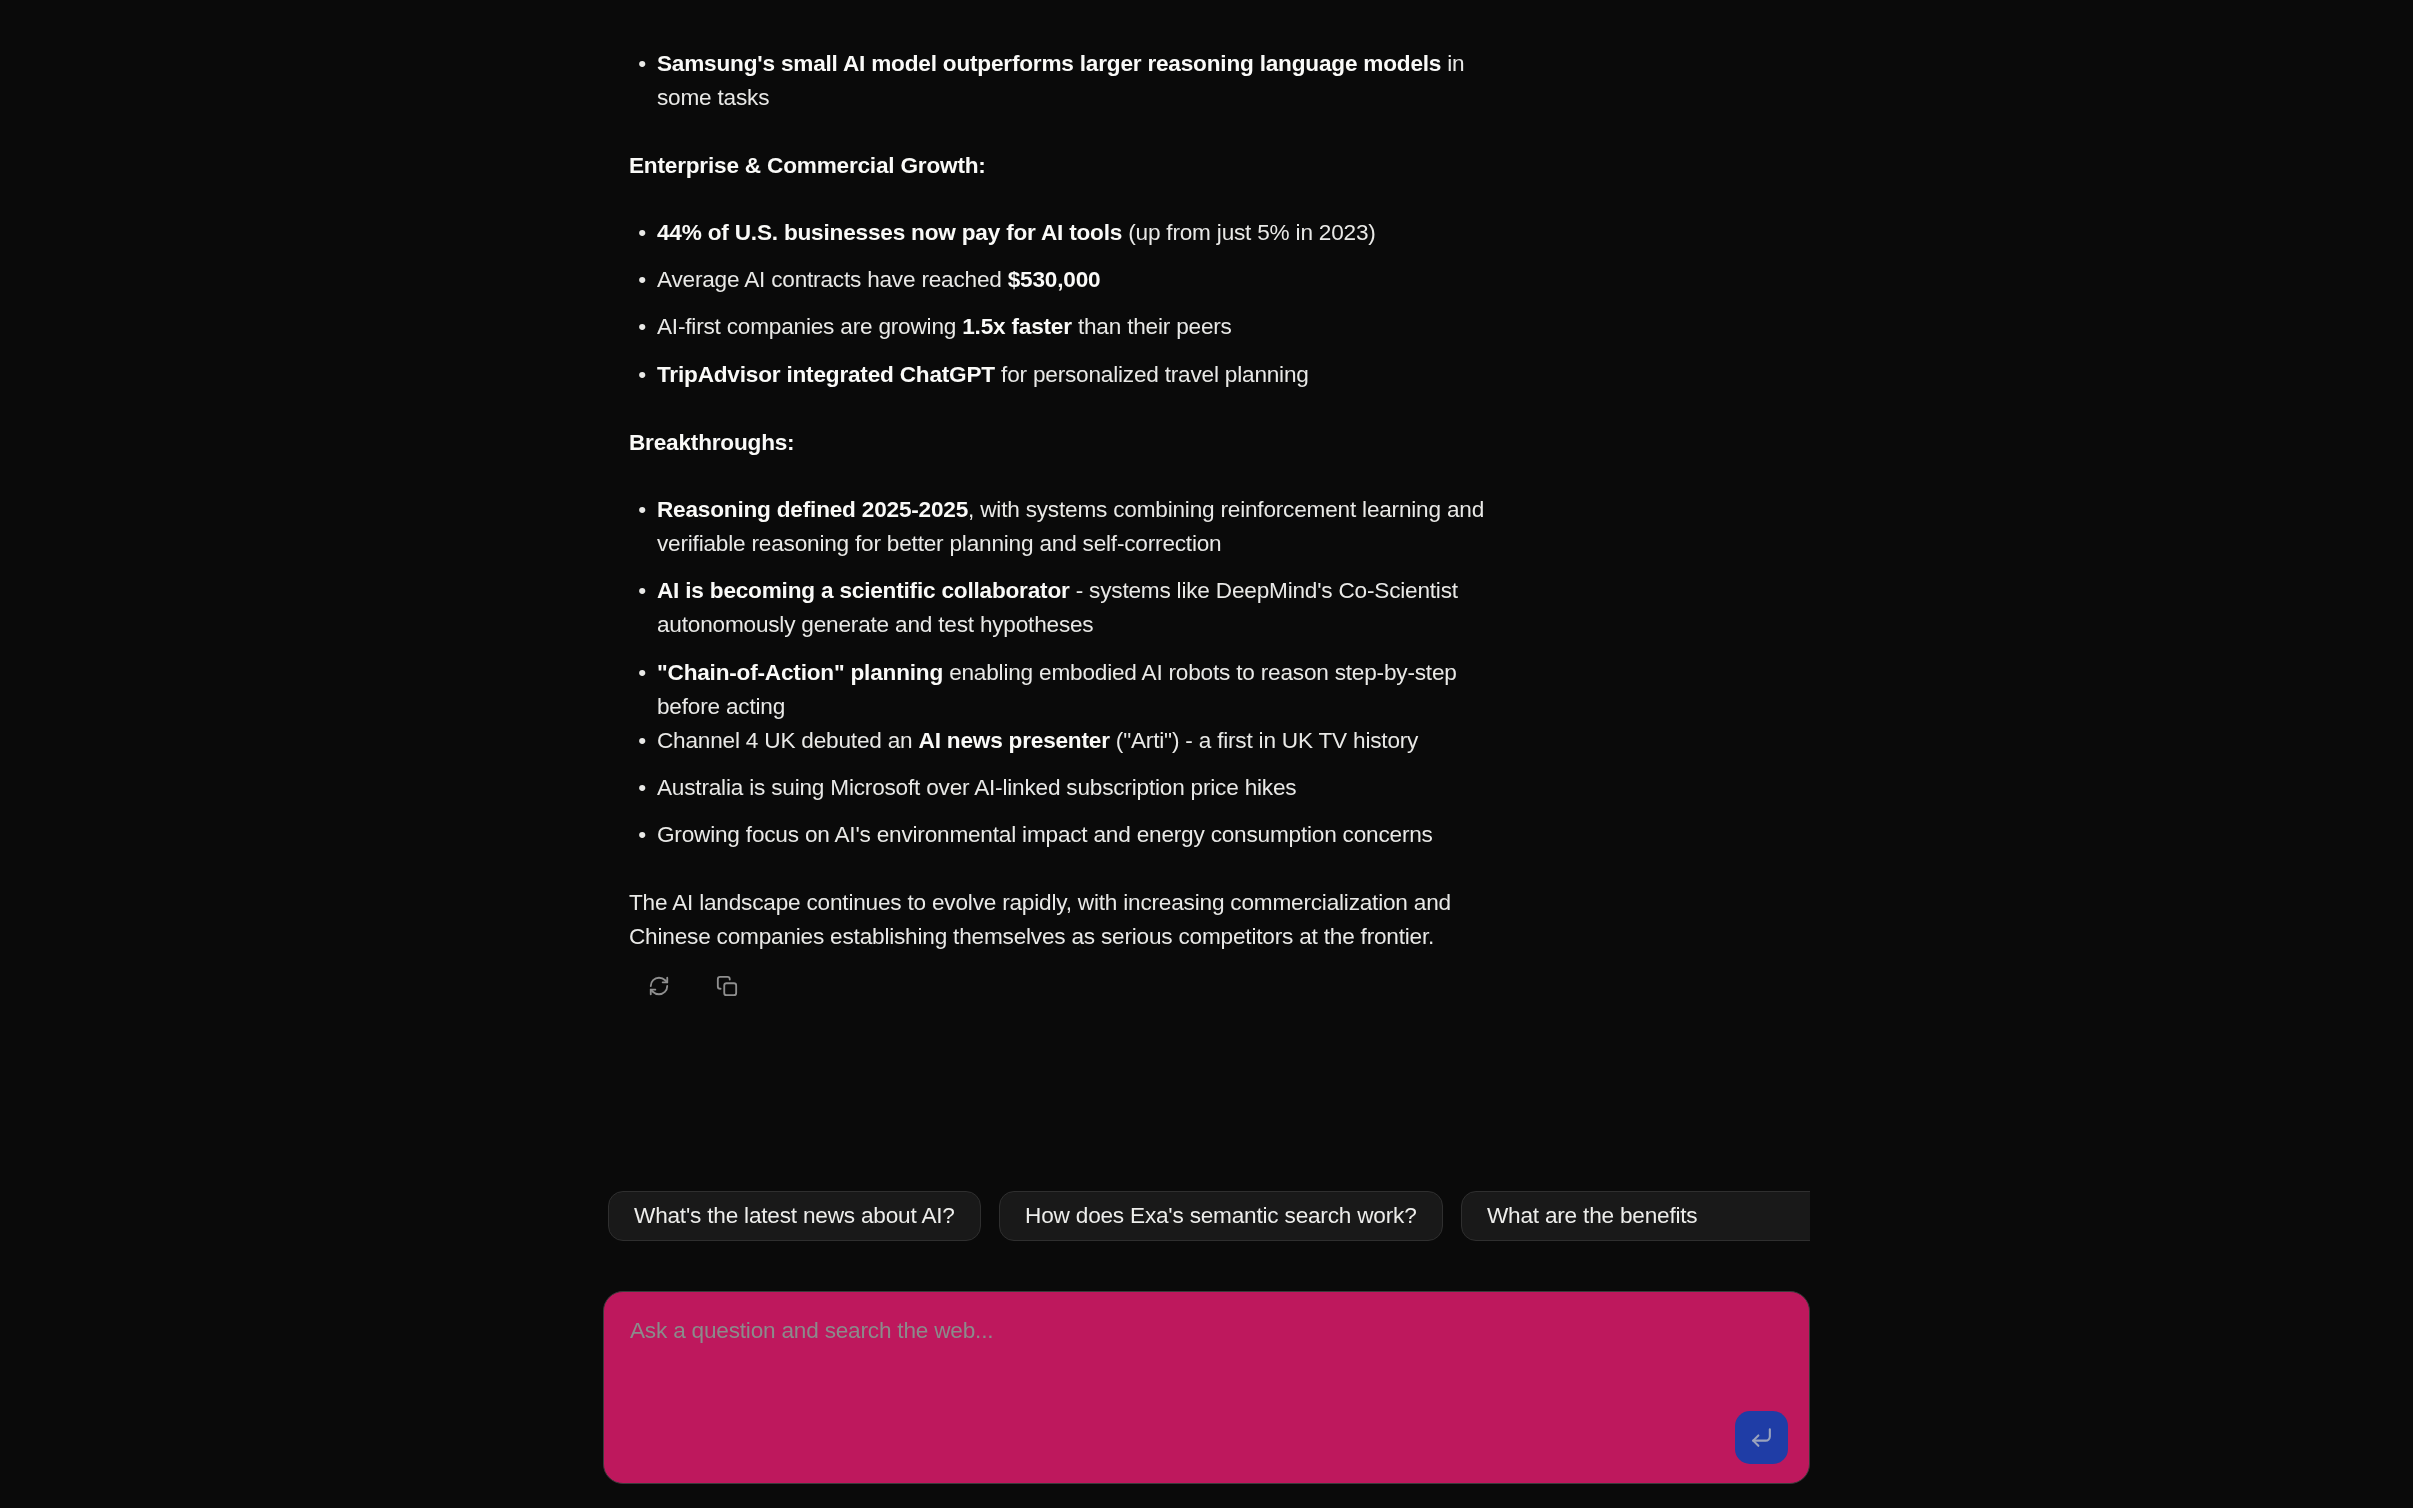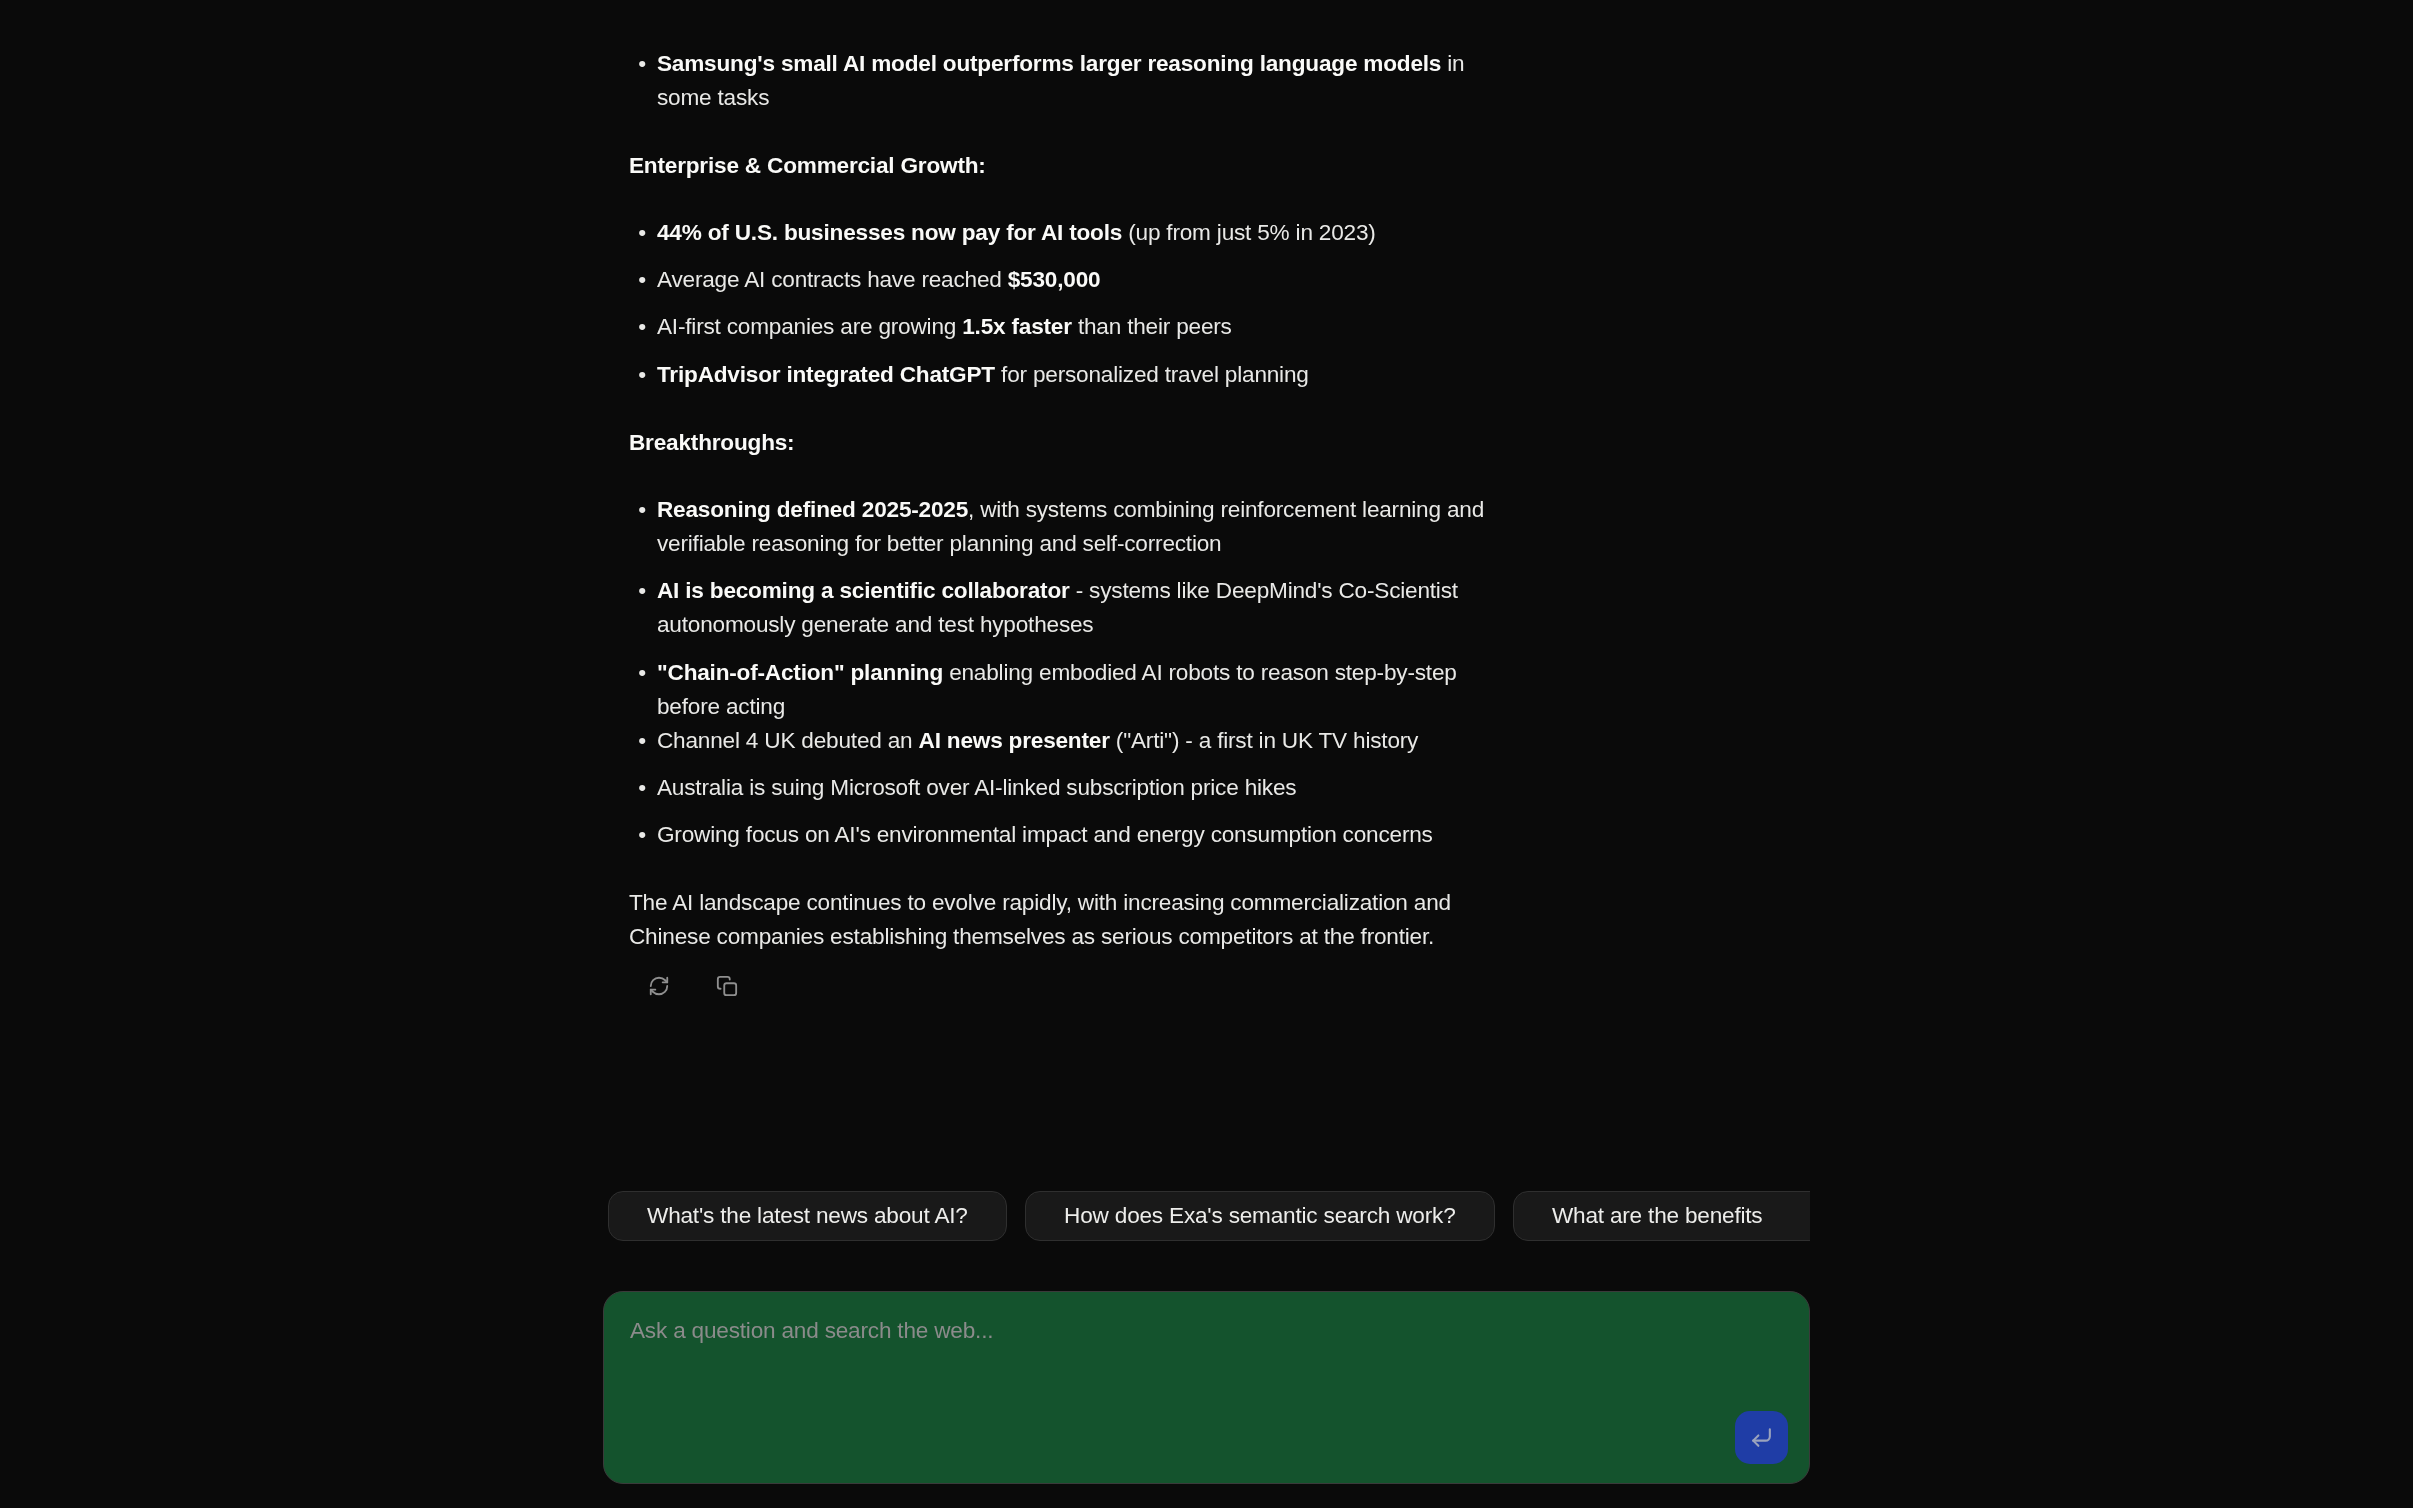--- a/index.html
+++ b/index.html
@@ -32,32 +32,32 @@
     width:23.5px;height:23.5px;color:#8f8f8f;display:flex;align-items:center;justify-content:center;
   }
   .icon-btn svg{width:22px;height:22px}
 
   
   .suggestions{
     position:absolute;left:5px;right:0;top:1175px;height:52px;
     display:flex;gap:18.4px;overflow:hidden;
   }
   .chip{
-    flex:0 0 auto;height:50px;padding:0 38px;box-sizing:border-box;
+    flex:0 0 auto;height:50px;padding:0 25px;box-sizing:border-box;
     background:#191919;border:0.8px solid #2f2f2f;border-radius:15px;
     color:#ededeb;font-size:22.6px;letter-spacing:-0.2px;
     font-family:"Liberation Sans",sans-serif;
     display:flex;align-items:center;white-space:nowrap;cursor:pointer;
   }
   .chip-clipped{min-width:423px;justify-content:flex-start}
 
   
   .composer{
     position:absolute;left:0;top:1275px;width:1207px;height:193px;box-sizing:border-box;
-    background:#14532d;border:0.8px solid #3a3a3a;border-radius:20px;
+    background:#be185d;border:0.8px solid #3a3a3a;border-radius:20px;
   }
   .composer textarea{
     position:absolute;top:0;left:0;width:100%;height:100%;box-sizing:border-box;
     background:transparent;border:none;outline:none;resize:none;
     padding:22px 92px 22px 26px;
     font-family:"Liberation Sans",sans-serif;
     font-size:22.6px;line-height:34px;letter-spacing:-0.2px;color:#e9e9e7;
   }
   .composer textarea::placeholder{color:#8b8b8b;opacity:1}
   .submit{

